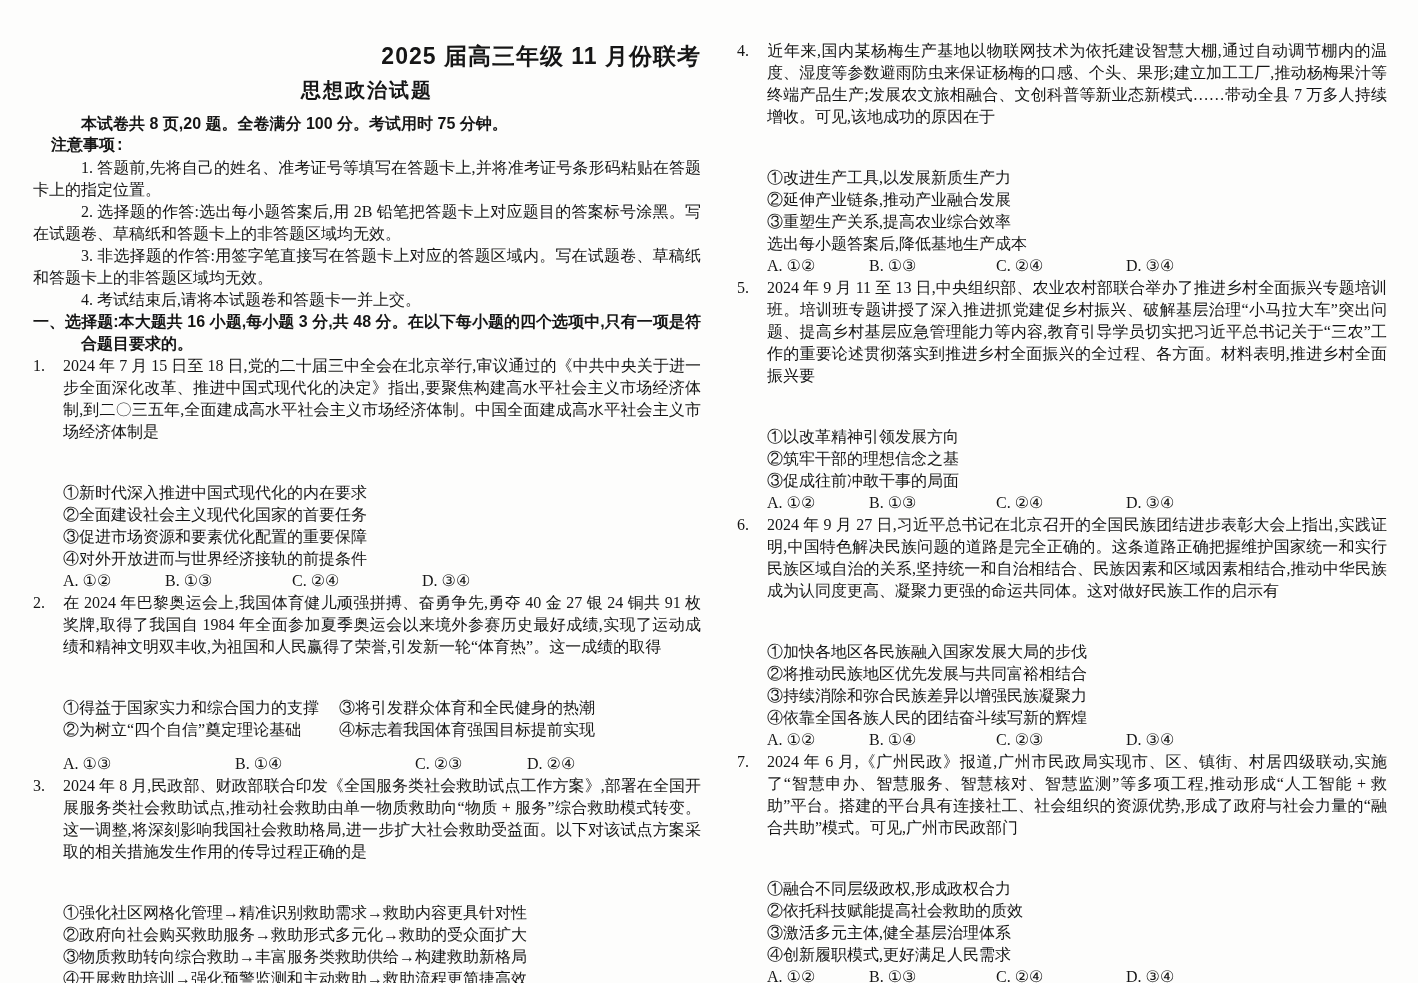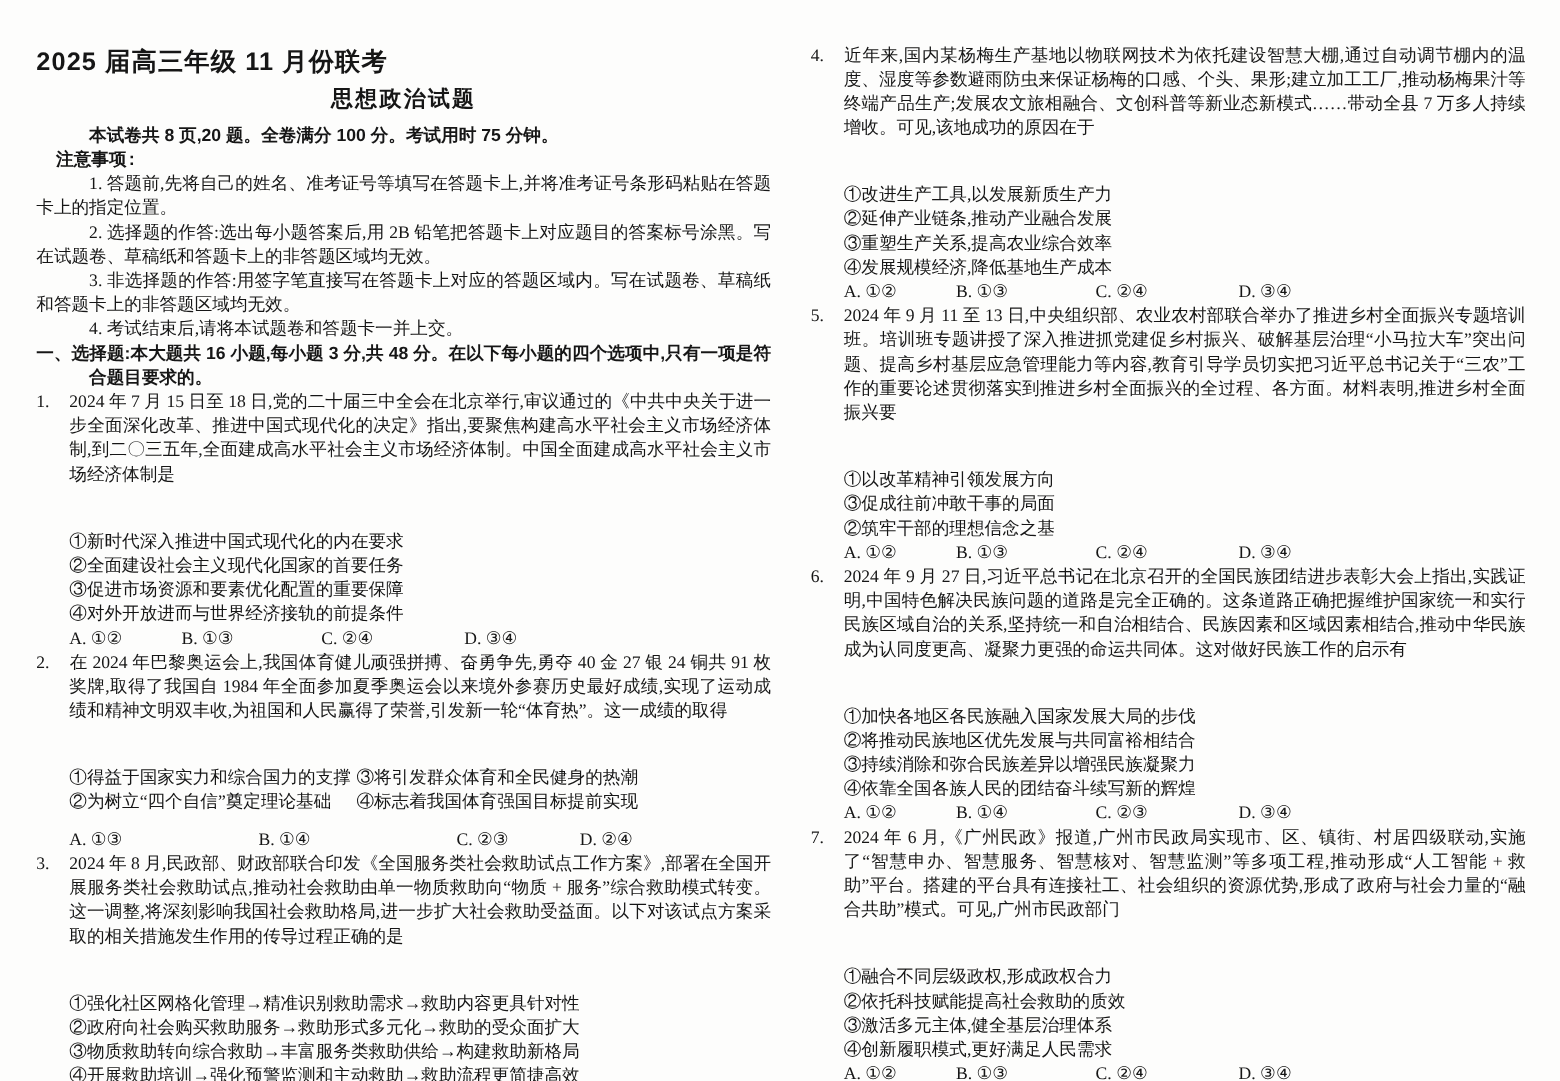--- a/index.html
+++ b/index.html
@@ -23,41 +23,41 @@
     min-height: 896px;
   }
   .col-left  { width: 668px; margin-right: 36px; }
   .col-right { width: 650px; }
 
   p, div { margin: 0; }
 
   .hei { font-family: "Liberation Sans", "DejaVu Sans", sans-serif; font-weight: bold; }
 
   .title1 {
-    text-align: left; font-size: 23px; line-height: 32px;
+    text-align: right; font-size: 23px; line-height: 32px;
     margin-bottom: 5px; letter-spacing: 1px;
   }
   .title2 {
     text-align: center; font-size: 20px; line-height: 27px;
     margin-bottom: 9px; letter-spacing: 2px;
   }
   .exam-info { text-indent: 3em; }
   .notice-header { margin-left: 18px; font-family: Liberation Mono, monospace; }
   .notice { text-indent: 3em; text-align: justify; }
   .section-header {
     padding-left: 48px; text-indent: -48px; text-align: justify;
   }
 
   .q-stem { padding-left: 30px; text-indent: -30px; text-align: justify; }
   .q-num  { display: inline-block; width: 30px; text-indent: 0; }
   .q-items { padding-left: 30px; margin-top: 39px; }
   .q-items.two-col {
     display: grid;
     grid-template-columns: max-content max-content;
-    column-gap: 5px;
+    column-gap: 20px;
     justify-content: start;
   }
   .q-options {
     padding-left: 30px;
     display: grid;
     grid-template-columns: 102px 127px 130px auto;
   }
   .q-options.wide { grid-template-columns: 172px 180px 112px auto; margin-top: 12px; }
 
   .page-footer {
@@ -136,36 +136,36 @@
   </div>
 
   <div class="col col-right">
 
     <div class="question">
       <p class="q-stem"><span class="q-num">4.</span><span>近年来,国内某杨梅生产基地以物联网技术为依托建设智慧大棚,通过自动调节棚内的温度、湿度等参数避雨防虫来保证杨梅的口感、个头、果形;建立加工工厂,推动杨梅果汁等终端产品生产;发展农文旅相融合、文创科普等新业态新模式……带动全县 7 万多人持续增收。可见,该地成功的原因在于</span></p>
       <div class="q-items">
         <div class="q-item">①改进生产工具,以发展新质生产力</div>
         <div class="q-item">②延伸产业链条,推动产业融合发展</div>
         <div class="q-item">③重塑生产关系,提高农业综合效率</div>
-        <div class="q-item">④发展规模经济,降低基地生产成本</div>
+        <div class="q-item">选出每小题答案后,降低基地生产成本</div>
       </div>
       <div class="q-options">
         <span class="q-opt">A. ①②</span>
         <span class="q-opt">B. ①③</span>
         <span class="q-opt">C. ②④</span>
         <span class="q-opt">D. ③④</span>
       </div>
     </div>
 
     <div class="question">
       <p class="q-stem"><span class="q-num">5.</span><span>2024 年 9 月 11 至 13 日,中央组织部、农业农村部联合举办了推进乡村全面振兴专题培训班。培训班专题讲授了深入推进抓党建促乡村振兴、破解基层治理“小马拉大车”突出问题、提高乡村基层应急管理能力等内容,教育引导学员切实把习近平总书记关于“三农”工作的重要论述贯彻落实到推进乡村全面振兴的全过程、各方面。材料表明,推进乡村全面振兴要</span></p>
       <div class="q-items">
         <div class="q-item">①以改革精神引领发展方向</div>
+        <div class="q-item">②筑牢干部的理想信念之基</div>
         <div class="q-item">③促成往前冲敢干事的局面</div>
-        <div class="q-item">②筑牢干部的理想信念之基</div>
       </div>
       <div class="q-options">
         <span class="q-opt">A. ①②</span>
         <span class="q-opt">B. ①③</span>
         <span class="q-opt">C. ②④</span>
         <span class="q-opt">D. ③④</span>
       </div>
     </div>
 
     <div class="question">

